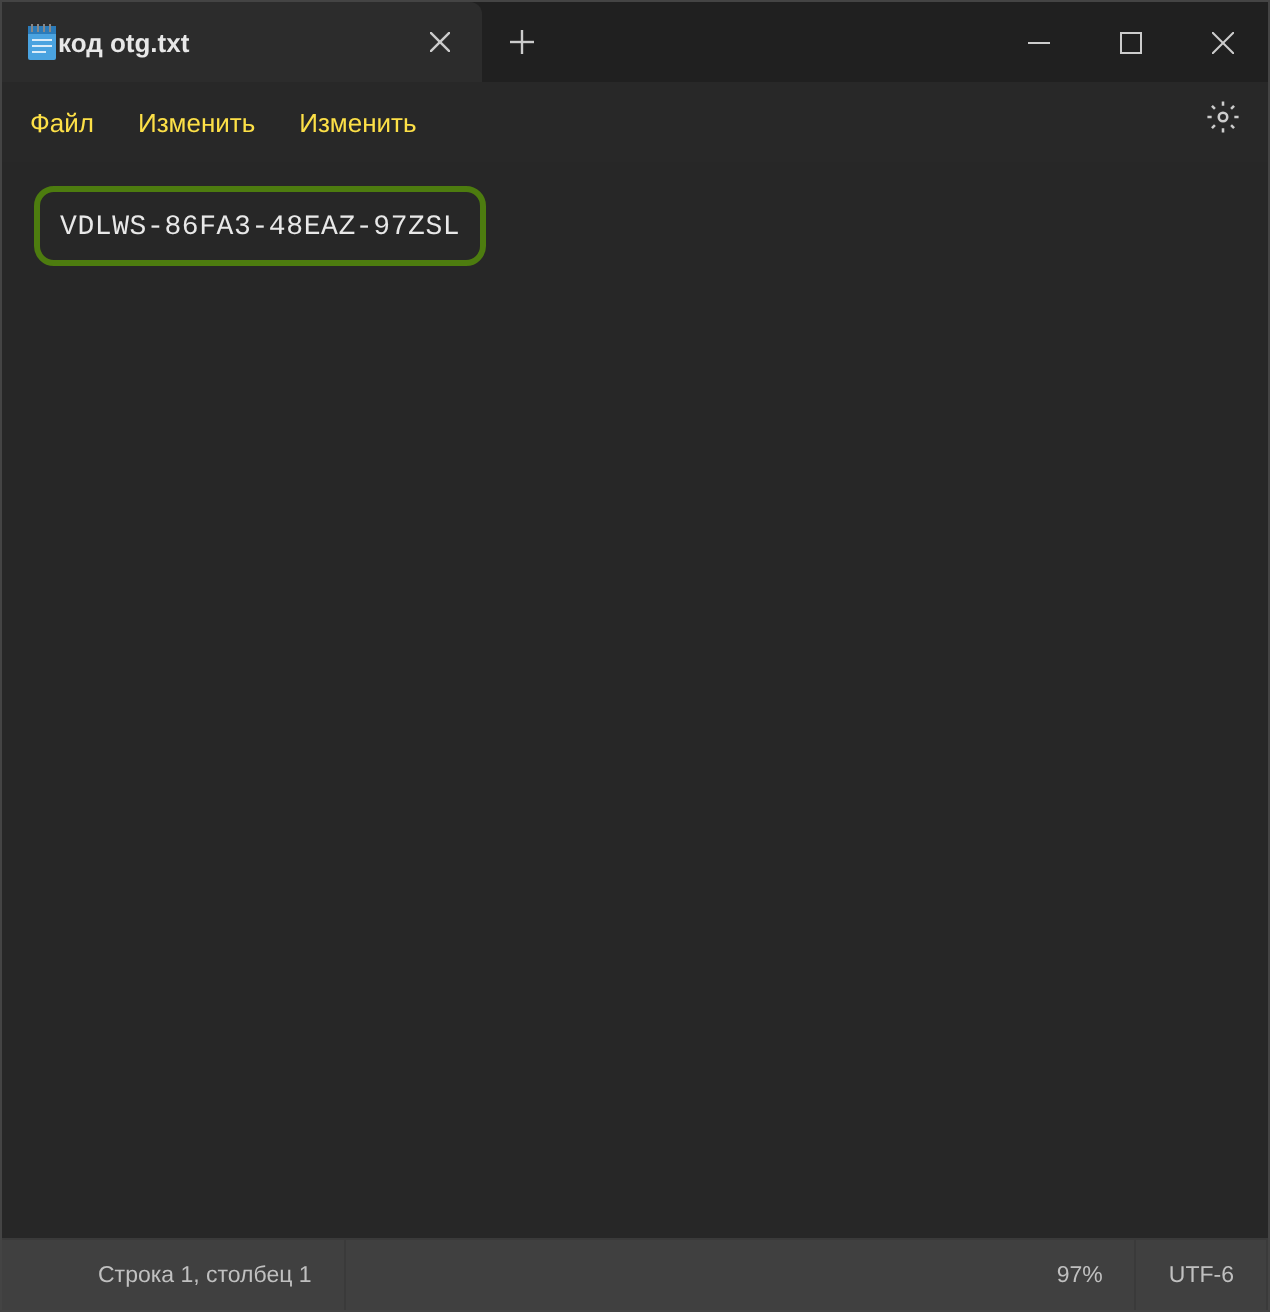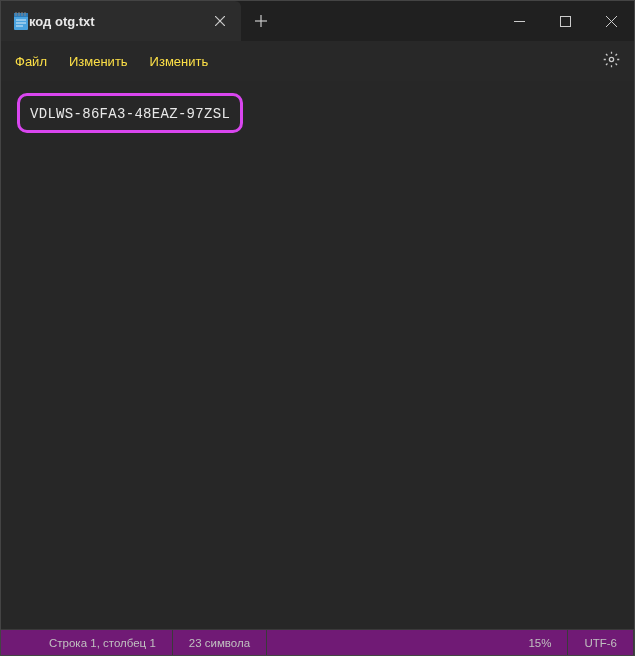--- a/index.html
+++ b/index.html
@@ -116,33 +116,33 @@
       height: 17px;
     }
     .editor {
       flex: 1;
       background: #272727;
       padding: 12px 16px;
       position: relative;
     }
     .content-highlight {
       display: inline-block;
-      border: 3px solid #d946ef;
+      border: 3px solid #4d7c0f;
       border-radius: 10px;
       padding: 8px 10px;
     }
     .content-text {
       color: #e8e8e8;
       font-family: Consolas, 'Courier New', monospace;
       font-size: 14px;
       letter-spacing: 0.3px;
     }
     .statusbar {
-      height: 26px;
-      background: #701a75;
+      height: 36px;
+      background: #404040;
       border-top: 1px solid #3a3a3a;
       display: flex;
       align-items: center;
       color: #c0c0c0;
       font-size: 11.5px;
     }
     .status-segment {
       padding: 0 16px;
       height: 100%;
       display: flex;
@@ -226,18 +226,17 @@
   </div>
 
   <div class="editor">
     <div class="content-highlight">
       <span class="content-text">VDLWS-86FA3-48EAZ-97ZSL</span>
     </div>
   </div>
 
   <div class="statusbar">
     <div class="status-segment">Строка 1, столбец 1</div>
-    <div class="status-segment">23 символа</div>
     <div class="status-spacer"></div>
-    <div class="status-segment">15%</div>
+    <div class="status-segment">97%</div>
     <div class="status-segment">UTF-6</div>
   </div>
 </div>
 
 </body></html>

